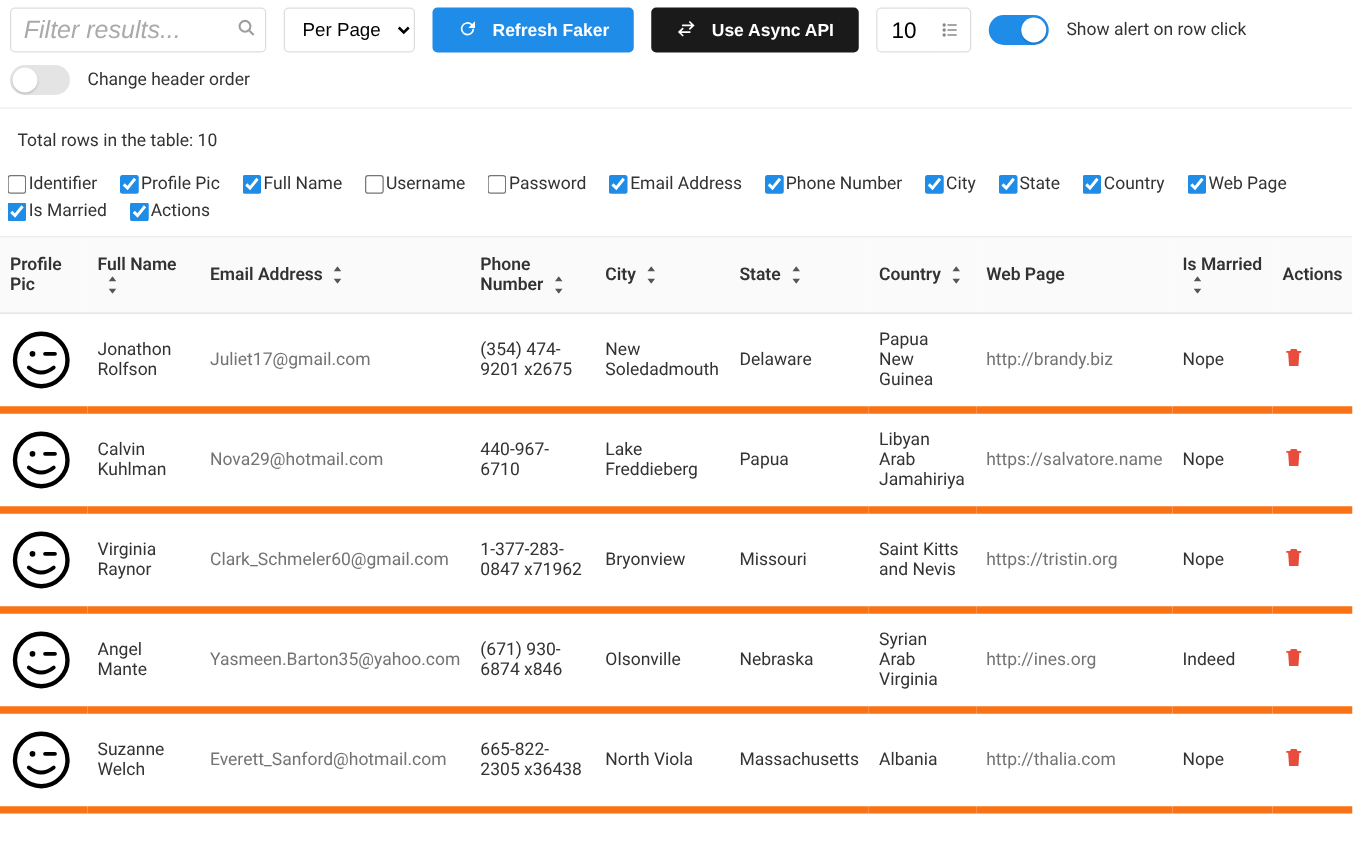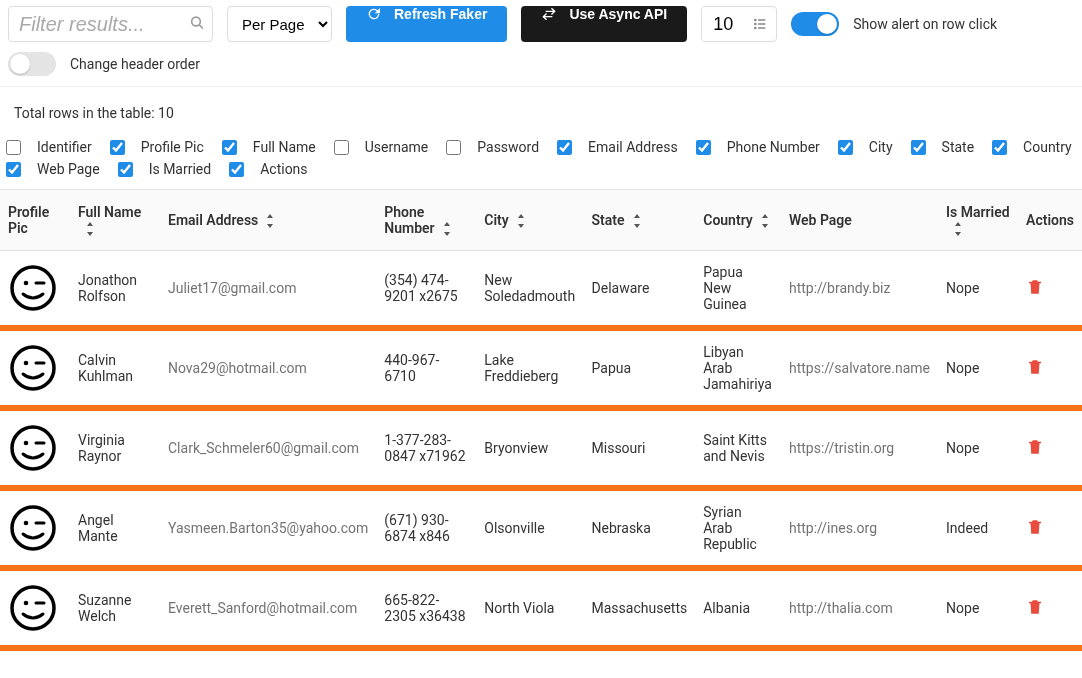--- a/index.html
+++ b/index.html
@@ -50,21 +50,21 @@
   }
   .btn {
     height: 36px;
     border: none;
     border-radius: 4px;
     padding: 0 20px;
     font-size: 14px;
     font-weight: 600;
     cursor: pointer;
     display: inline-flex;
-    align-items: flex-start;
+    align-items: center;
     gap: 12px;
   }
   .btn-primary { background: #1f8ce8; color: #fff; }
   .btn-dark { background: #1a1a1a; color: #fff; }
   .btn svg { width: 16px; height: 16px; fill: currentColor; }
   .count-group {
     display: flex;
     align-items: center;
     border: 1px solid #ddd;
     border-radius: 4px;
@@ -122,21 +122,21 @@
   .cols-row {
     display: flex;
     flex-wrap: wrap;
     gap: 6px 18px;
     padding: 14px 6px 12px 6px;
     border-bottom: 1px solid #e6e6e6;
   }
   .chk {
     display: inline-flex;
     align-items: center;
-    gap: 16px;
+    gap: 2px;
     font-size: 14px;
   }
   .chk input[type=checkbox] {
     width: 15px;
     height: 15px;
     accent-color: #1f8ce8;
     margin: 0;
   }
   table.data {
     width: 100%;
@@ -430,21 +430,21 @@
               <line x1="27" y1="19" x2="35" y2="19" stroke="#000" stroke-width="3" stroke-linecap="round"></line>
               <path d="M14 30 Q24 38 34 30" fill="none" stroke="#000" stroke-width="3" stroke-linecap="round"></path>
             </svg>
           </div>
         </td>
         <td>Angel Mante</td>
         <td><a href="#" class="link">Yasmeen.Barton35@yahoo.com</a></td>
         <td>(671) 930-6874 x846</td>
         <td>Olsonville</td>
         <td>Nebraska</td>
-        <td>Syrian Arab Republic</td>
+        <td>Syrian Arab Virginia</td>
         <td><a href="#" class="link">http://ines.org</a></td>
         <td>Indeed</td>
         <td><span class="trash">
             <span><svg viewBox="0 0 24 24">
                 <path d="M6 7h12l-1 14H7L6 7zm3-4h6l1 2h4v2H4V5h4l1-2z"></path>
               </svg></span>
           </span></td>
       </tr>
       <tr>
         <td>

